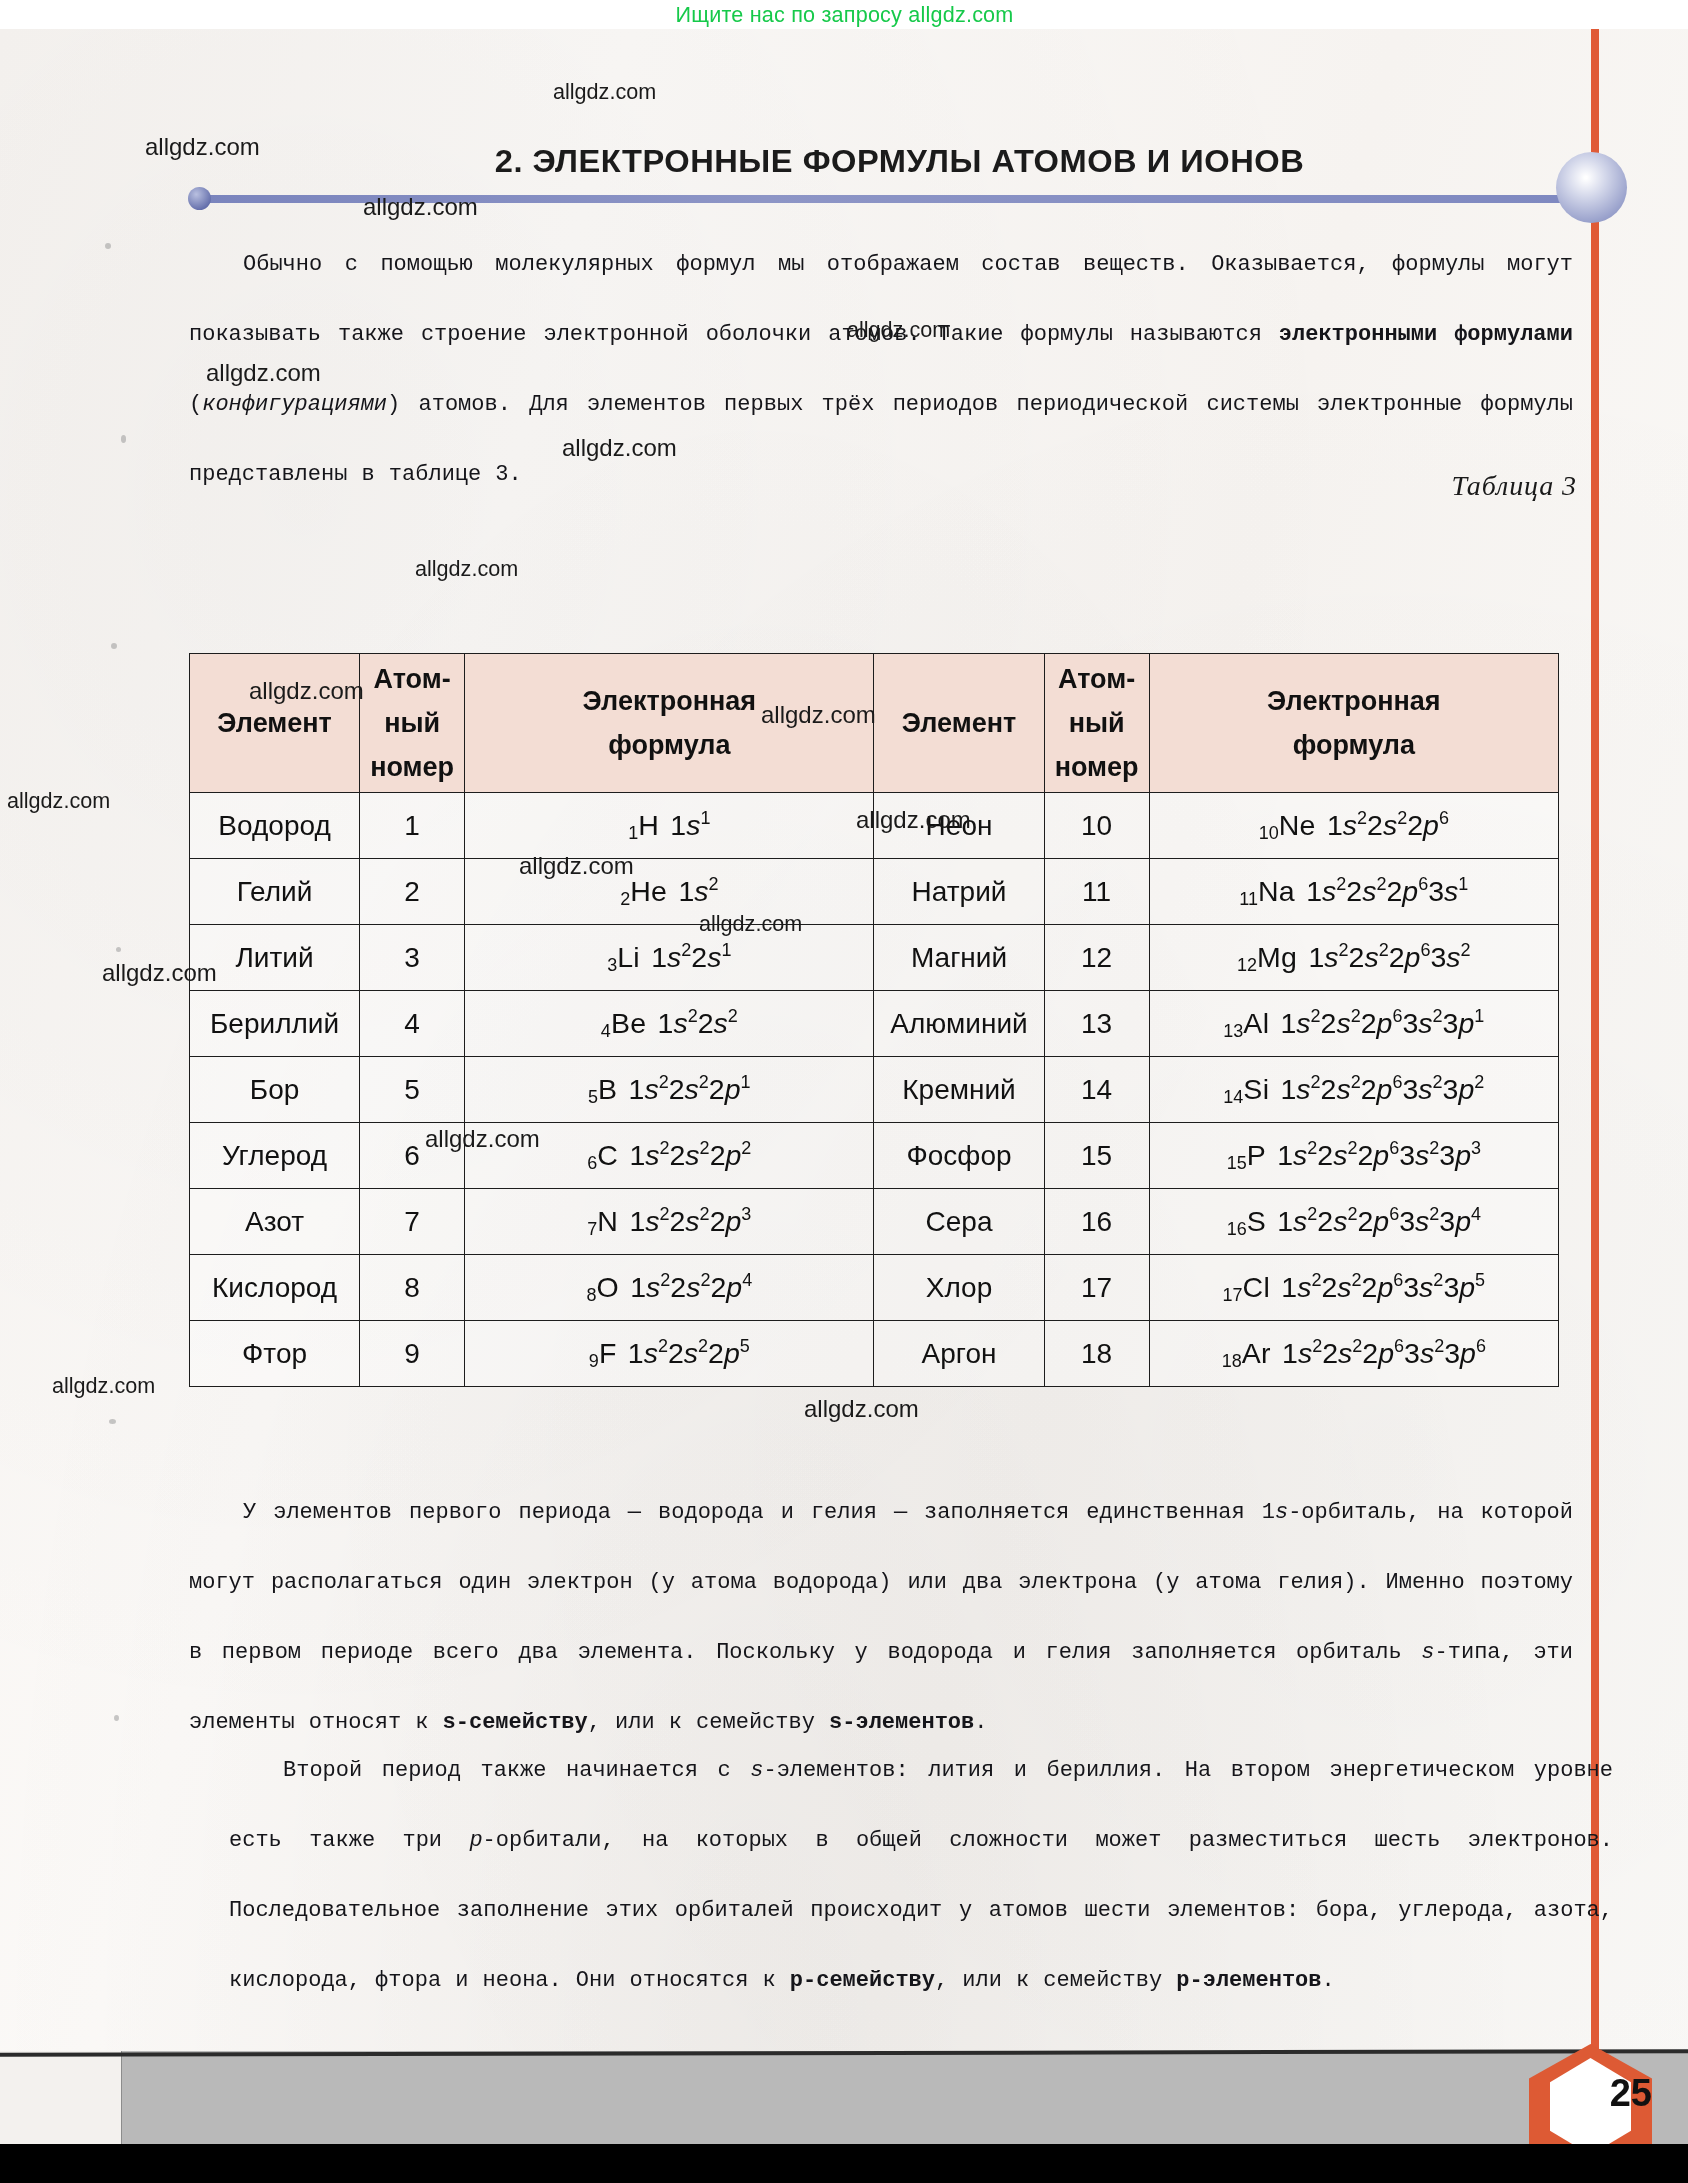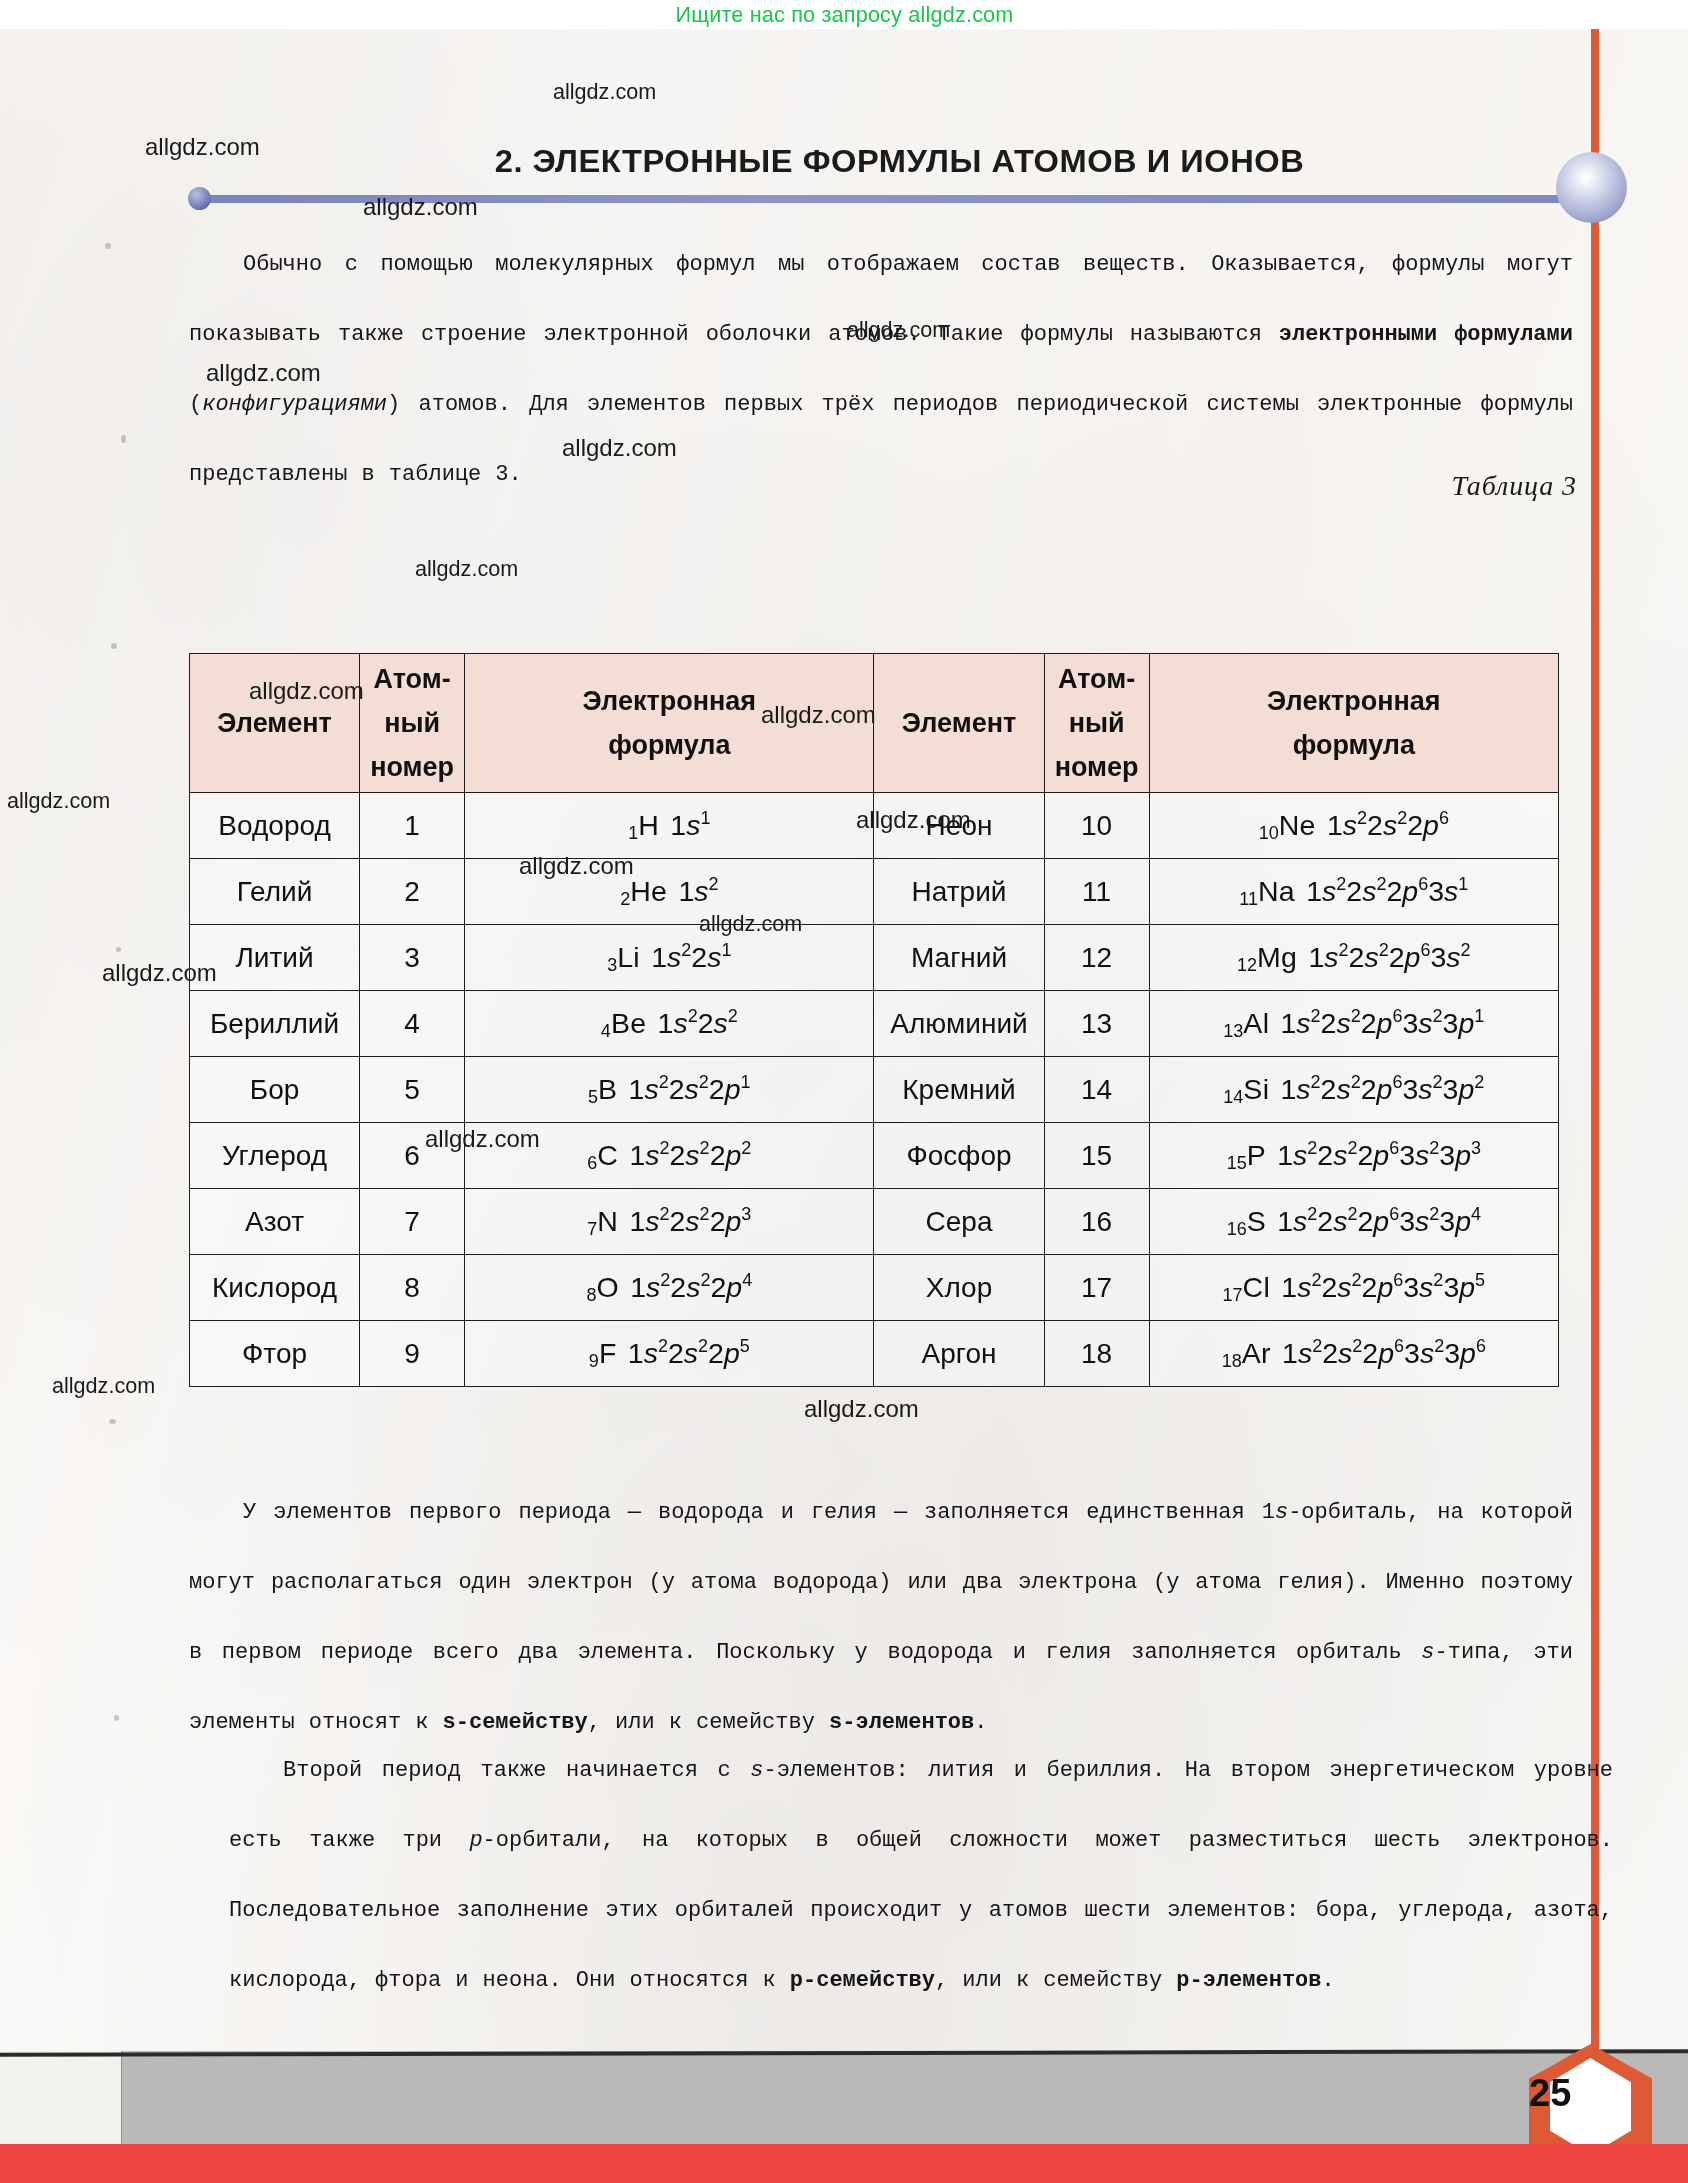--- a/index.html
+++ b/index.html
@@ -5,21 +5,21 @@
   html, body {
     margin: 0;
     padding: 0;
     background: #ffffff;
   }
   #page {
     position: relative;
     width: 1689px;
     height: 2183px;
     overflow: hidden;
-    background: #ef4444;
+    background: #000000;
     font-family: "Liberation Serif", "DejaVu Serif", serif;
   }
 
   
   .top-banner {
     position: absolute;
     top: 0; left: 0; width: 1689px; height: 29px;
     text-align: center;
     font-family: "Liberation Sans", sans-serif;
     font-size: 21.6px;
@@ -231,21 +231,21 @@
   }
   .hexin {
     position: absolute; left: 21px; top: 14px;
     width: 81px; height: 97px;
     background: #ffffff;
     clip-path: polygon(50% 0%, 100% 25%, 100% 75%, 50% 100%, 0% 75%, 0% 25%);
   }
   .page-num span {
     position: absolute;
     left: 0; top: 28px; width: 123px;
-    text-align: left;
+    text-align: right;
     font-family: "Liberation Sans", sans-serif;
     font-weight: bold;
     font-size: 38px;
     color: #111;
     z-index: 2;
   }
 
   
   .wm {
     position: absolute;

